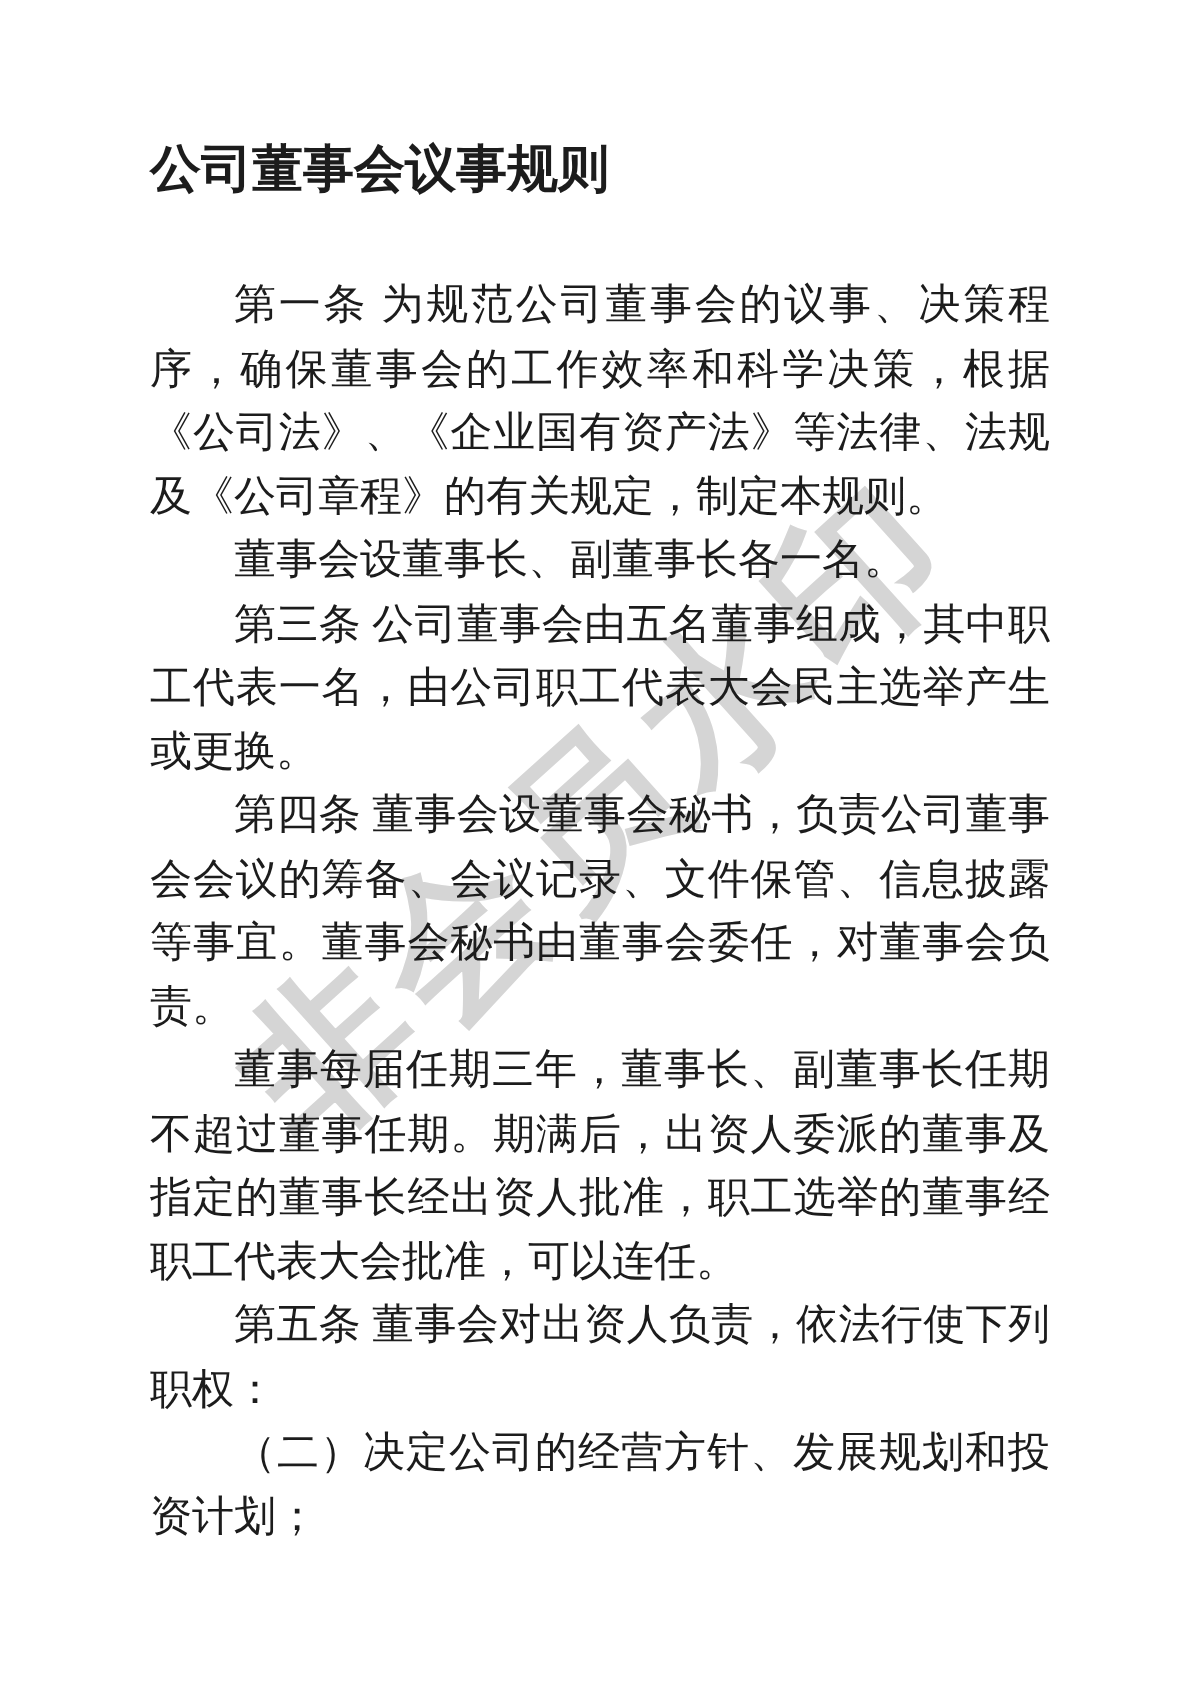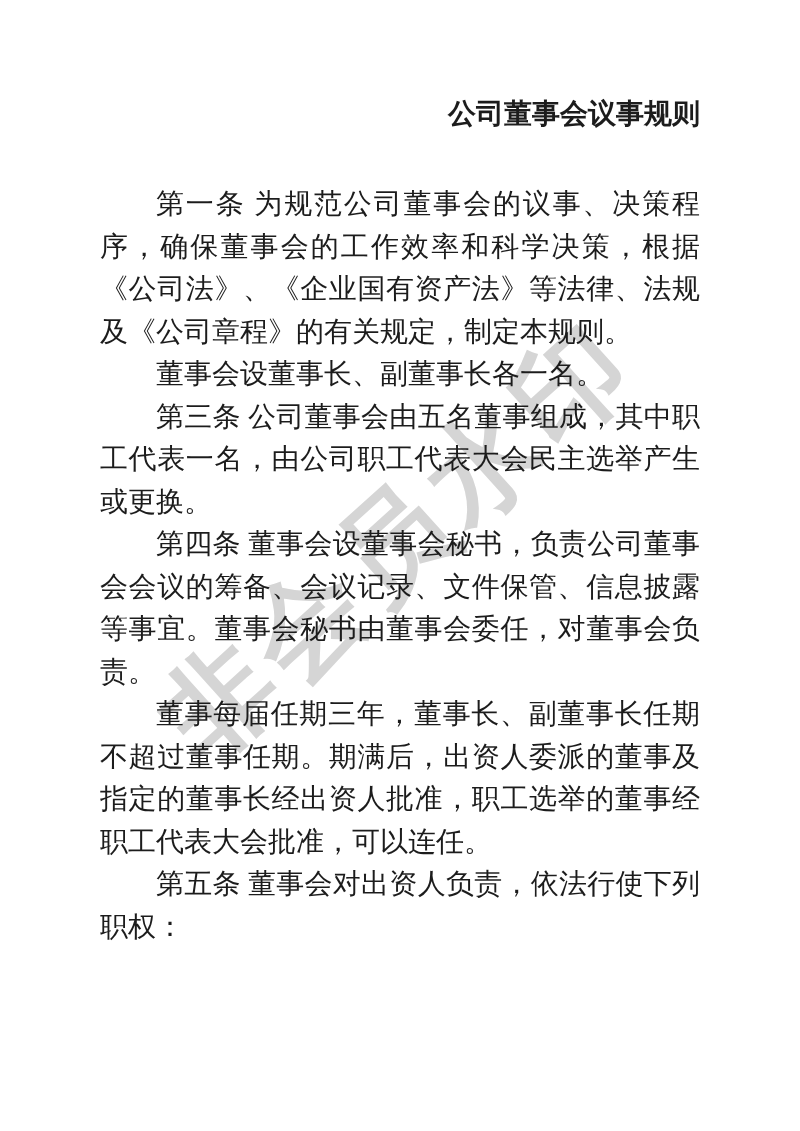--- a/index.html
+++ b/index.html
@@ -28,22 +28,22 @@
     z-index: 0;
     user-select: none;
   }
   .content {
     position: relative;
     z-index: 1;
     padding: 96px 100px 0 100px;
   }
   .doc-title {
     margin: 0 0 51px 0;
-    text-align: right;
-    font-size: 28px;
+    text-align: left;
+    font-size: 34px;
     font-weight: bold;
     line-height: 36px;
     color: var(--text-color, #1c1c1c);
   }
   .doc-body {
     font-size: 28px;
     line-height: 42.5px;
     text-align: justify;
     color: var(--text-color, #1c1c1c);
   }
@@ -59,15 +59,16 @@
   <div class="watermark">非会员水印</div>
   <div class="content">
     <h1 class="doc-title">公司董事会议事规则</h1>
     <div class="doc-body">
         <p>第一条 为规范公司董事会的议事、决策程序，确保董事会的工作效率和科学决策，根据《公司法》、《企业国有资产法》等法律、法规及《公司章程》的有关规定，制定本规则。</p>
         <p>董事会设董事长、副董事长各一名。</p>
         <p>第三条 公司董事会由五名董事组成，其中职工代表一名，由公司职工代表大会民主选举产生或更换。</p>
         <p>第四条 董事会设董事会秘书，负责公司董事会会议的筹备、会议记录、文件保管、信息披露等事宜。董事会秘书由董事会委任，对董事会负责。</p>
         <p>董事每届任期三年，董事长、副董事长任期不超过董事任期。期满后，出资人委派的董事及指定的董事长经出资人批准，职工选举的董事经职工代表大会批准，可以连任。</p>
         <p>第五条 董事会对出资人负责，依法行使下列职权：</p>
+        <p>（二）决定公司的经营方针、发展规划和投资计划；</p>
       </div>
   </div>
 </div>
 
 </body></html>

